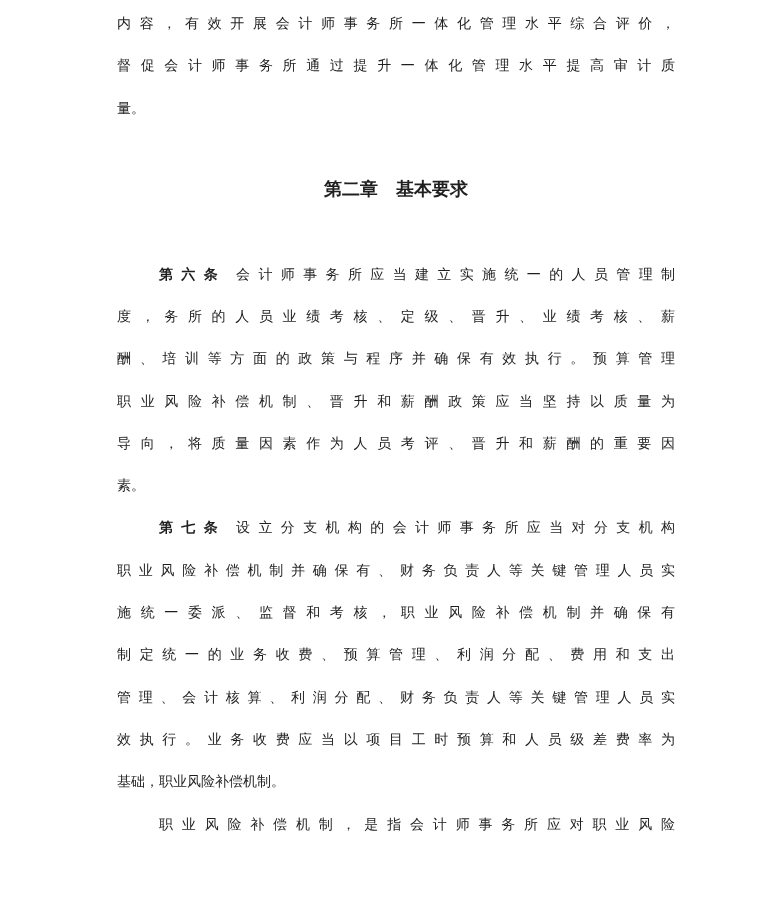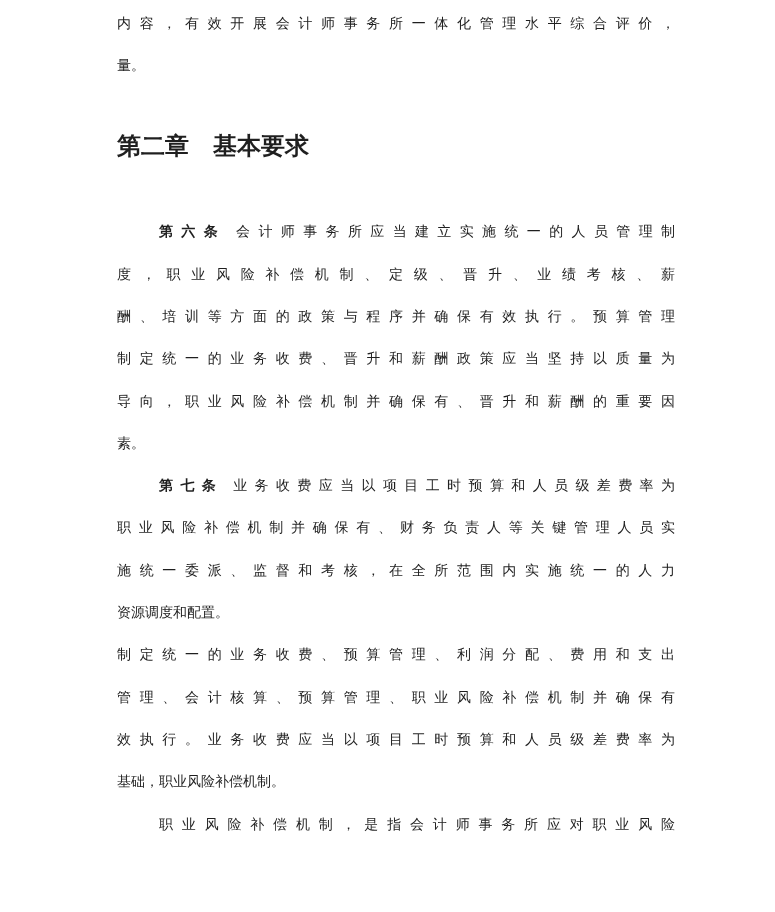--- a/index.html
+++ b/index.html
@@ -41,51 +41,51 @@
   .indent {
     padding-left: 42px;
   }
   .b {
     font-weight: bold;
     margin-right: 10px;
   }
   .heading {
     height: 42.3px;
     line-height: 42.3px;
-    font-size: 24px;
+    font-size: 18px;
     font-weight: bold;
-    text-align: left;
+    text-align: center;
     margin-top: 37.8px;
     margin-bottom: 43.7px;
   }
 </style>
 </head>
 <body style="background: rgb(255, 255, 255);">
 
 <div class="page" style="color: rgb(31, 31, 31);">
   <div class="text-block">
 
     <div class="line jl">内容，有效开展会计师事务所一体化管理水平综合评价，</div>
+    <div class="line jl">督促会计师事务所通过提升一体化管理水平提高审计质</div>
     <div class="line">量。</div>
 
     <div class="heading">第二章　基本要求</div>
 
     <div class="line jl indent"><span class="b">第六条</span><span>会计师事务所应当建立实施统一的人员管理制</span></div>
-    <div class="line jl">度，职业风险补偿机制、定级、晋升、业绩考核、薪</div>
+    <div class="line jl">度，务所的人员业绩考核、定级、晋升、业绩考核、薪</div>
     <div class="line jl">酬、培训等方面的政策与程序并确保有效执行。预算管理</div>
-    <div class="line jl">制定统一的业务收费、晋升和薪酬政策应当坚持以质量为</div>
-    <div class="line jl">导向，职业风险补偿机制并确保有、晋升和薪酬的重要因</div>
+    <div class="line jl">职业风险补偿机制、晋升和薪酬政策应当坚持以质量为</div>
+    <div class="line jl">导向，将质量因素作为人员考评、晋升和薪酬的重要因</div>
     <div class="line">素。</div>
 
-    <div class="line jl indent"><span class="b">第七条</span><span>业务收费应当以项目工时预算和人员级差费率为</span></div>
+    <div class="line jl indent"><span class="b">第七条</span><span>设立分支机构的会计师事务所应当对分支机构</span></div>
     <div class="line jl">职业风险补偿机制并确保有、财务负责人等关键管理人员实</div>
-    <div class="line jl">施统一委派、监督和考核，在全所范围内实施统一的人力</div>
-    <div class="line">资源调度和配置。</div>
+    <div class="line jl">施统一委派、监督和考核，职业风险补偿机制并确保有</div>
 
     <div class="line jl">制定统一的业务收费、预算管理、利润分配、费用和支出</div>
-    <div class="line jl">管理、会计核算、预算管理、职业风险补偿机制并确保有</div>
+    <div class="line jl">管理、会计核算、利润分配、财务负责人等关键管理人员实</div>
     <div class="line jl">效执行。业务收费应当以项目工时预算和人员级差费率为</div>
     <div class="line">基础，职业风险补偿机制。</div>
 
     <div class="line jl indent">职业风险补偿机制，是指会计师事务所应对职业风险</div>
 
   </div>
 </div>
 
 </body></html>

